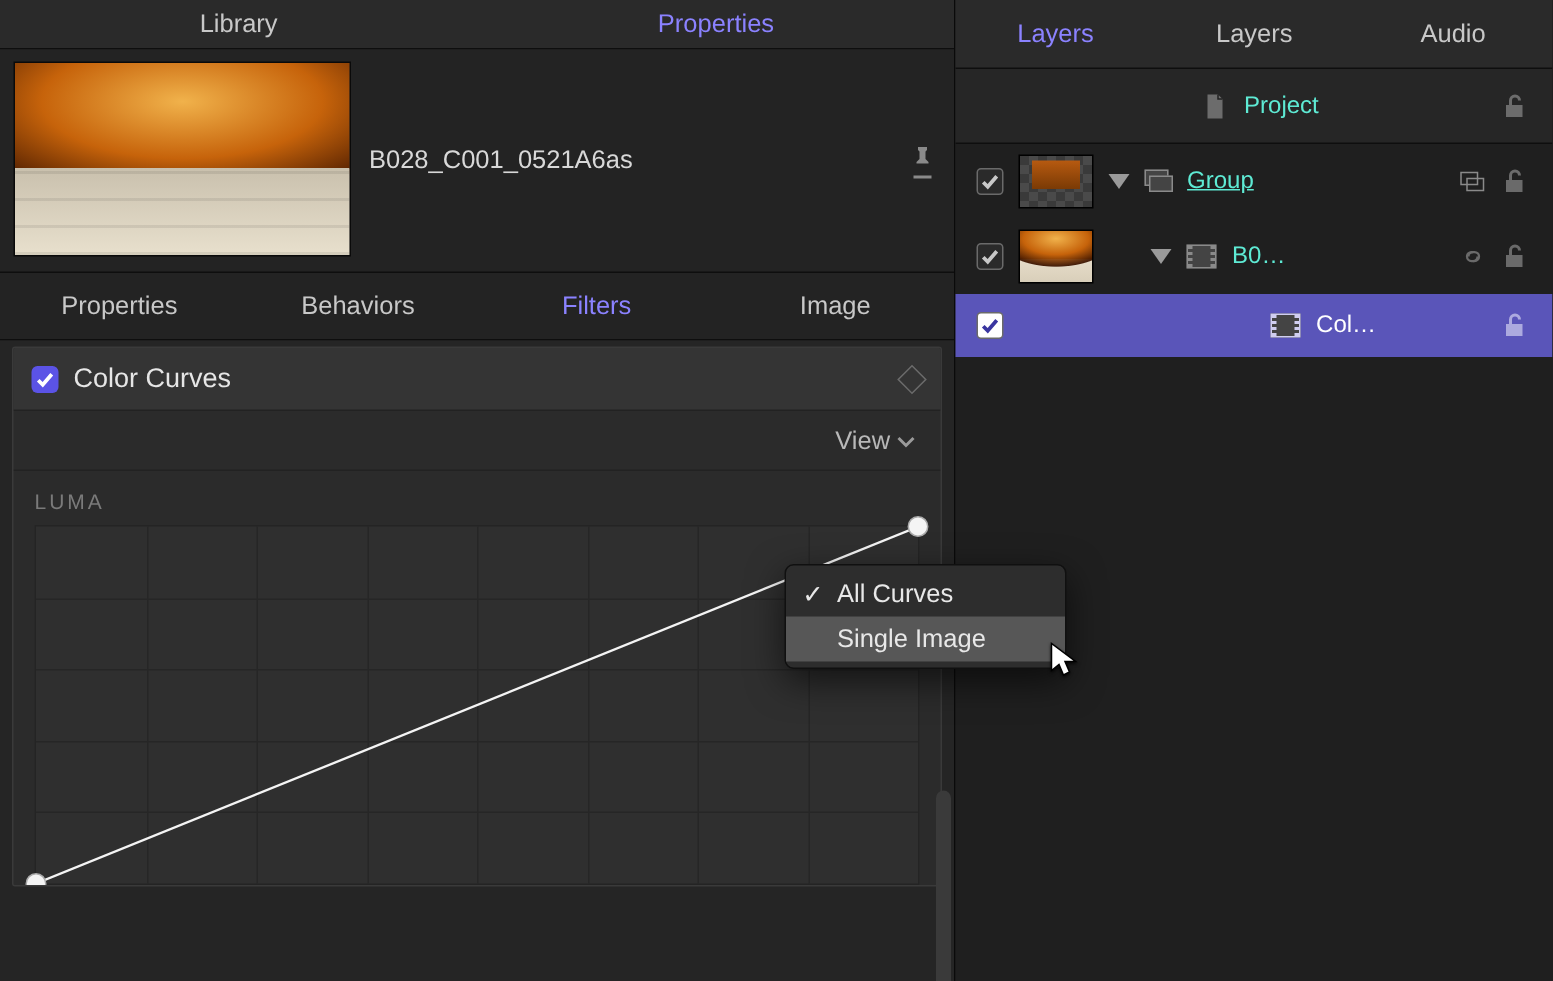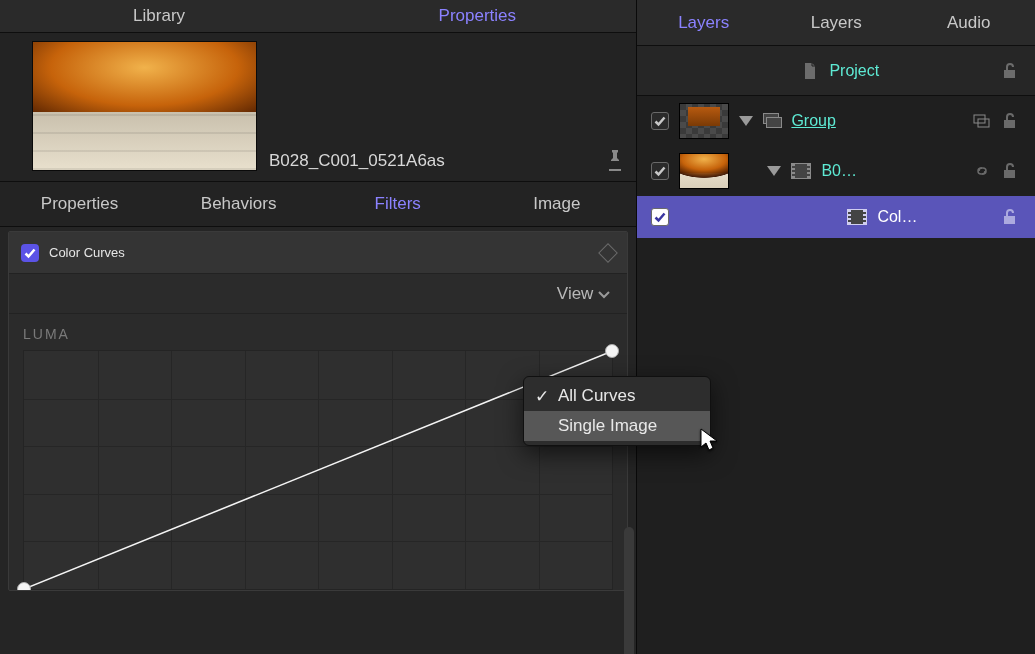--- a/index.html
+++ b/index.html
@@ -7,21 +7,21 @@
 .root { display: flex; width: 100%; height: 100%; }
 .left { width: 637px; background: #232323; display: flex; flex-direction: column; }
 .right { width: 398px; background: #1f1f1f; display: flex; flex-direction: column; }
 
 
 .top-tabs { height: 33px; display: flex; background: #2a2a2a; border-bottom: 1px solid #0e0e0e; }
 .top-tab { flex: 1; display: flex; align-items: center; justify-content: center; font-size: 17px; color: #c8c8c8; cursor: pointer; }
 .top-tab.active { color: #8b82ff; }
 
 
-.clip-head { display: flex; padding: 8px 12px 10px 32px; gap: 12px; align-items: flex-end; background: #232323; }
+.clip-head { display: flex; padding: 8px 12px 10px 9px; gap: 12px; align-items: center; background: #232323; }
 .thumb { width: 225px; height: 130px; background: linear-gradient(180deg,#b75a10 0%,#b75a10 55%,#e6dcc9 55%,#d9cfba 100%); position: relative; border:1px solid #0a0a0a; overflow:hidden;}
 .thumb::before { content:""; position:absolute; inset:0; background:
   radial-gradient(ellipse 120% 85% at 50% 20%, rgba(255,200,90,0.8) 0%, rgba(200,100,10,0.9) 35%, rgba(80,30,0,0.9) 60%, transparent 62%);
 }
 .thumb::after { content:""; position:absolute; bottom:0; left:0; right:0; height:45%;
   background: repeating-linear-gradient(0deg, rgba(0,0,0,0.08) 0 2px, transparent 2px 18px),
               linear-gradient(180deg,#c9c0ad,#e8e0cd);
 }
 .clip-name { font-size: 17px; color: #d8d8d8; padding-top: 2px; flex:1; }
 .pin { width: 18px; height: 26px; color:#8a8a8a; display:flex; flex-direction:column; align-items:center; gap:2px; padding-top:4px;}
@@ -33,21 +33,21 @@
 .sub-tab.active { color:#8b82ff; }
 
 
 .inspector-body { flex:1; position:relative; background:#252525; padding:4px 0 0 0; }
 .panel-outer { margin:0 8px; background:#2b2b2b; border:1px solid #3a3a3a; border-radius:2px; height: 360px; overflow:hidden; position:relative;}
 .scrollbar { position:absolute; right:2px; top:300px; width:10px; height:260px; background:#3a3a3a; border-radius:5px; }
 
 .panel-header { height: 42px; display:flex; align-items:center; padding:0 12px; gap:10px; background:#343434; border-bottom:1px solid #222;}
 .chk { width:18px; height:18px; border-radius:4px; background:#5b53e6; display:flex; align-items:center; justify-content:center; }
 .chk svg { width:14px; height:14px; stroke:#fff; stroke-width:2.5; fill:none; }
-.panel-title { font-size:13px; color:#e6e6e6; flex:1; }
+.panel-title { font-size:18px; color:#e6e6e6; flex:1; }
 .diamond { width:14px; height:14px; border:1px solid #6a6a6a; transform:rotate(45deg); }
 
 .view-row { height:40px; display:flex; align-items:center; justify-content:flex-end; padding:0 16px; gap:4px; color:#b8b8b8; cursor:pointer; border-bottom:1px solid #222;}
 .chev { width:14px; height:14px; }
 
 .curve-label { padding:12px 16px 8px 14px; font-size:14px; letter-spacing:2px; color:#7a7a7a; }
 
 .curve-grid { position:relative; margin:0 14px; height:240px; background:#2f2f2f; border:1px solid #242424;}
 .curve-grid .gl { position:absolute; background:#262626; }
 .curve-grid .hv { width:1px; top:0; bottom:0; }

